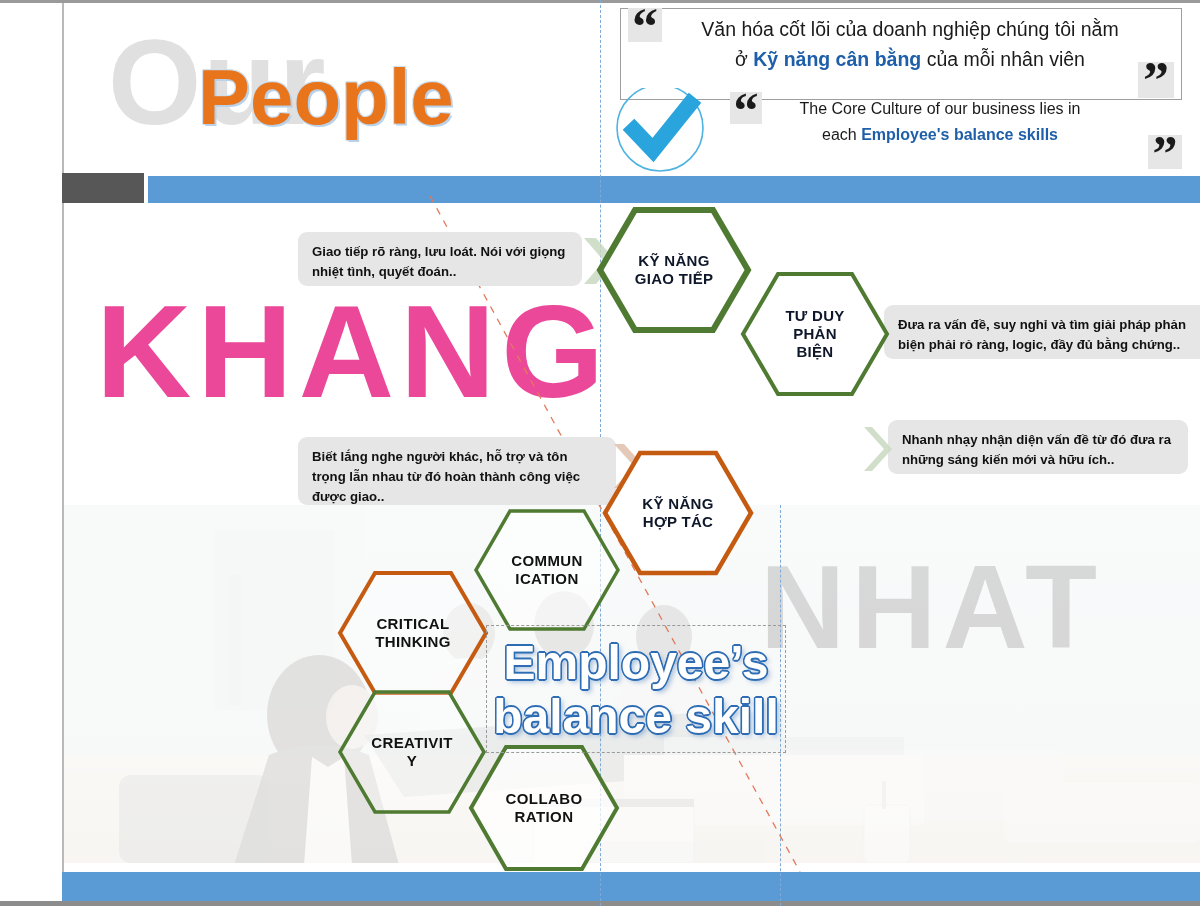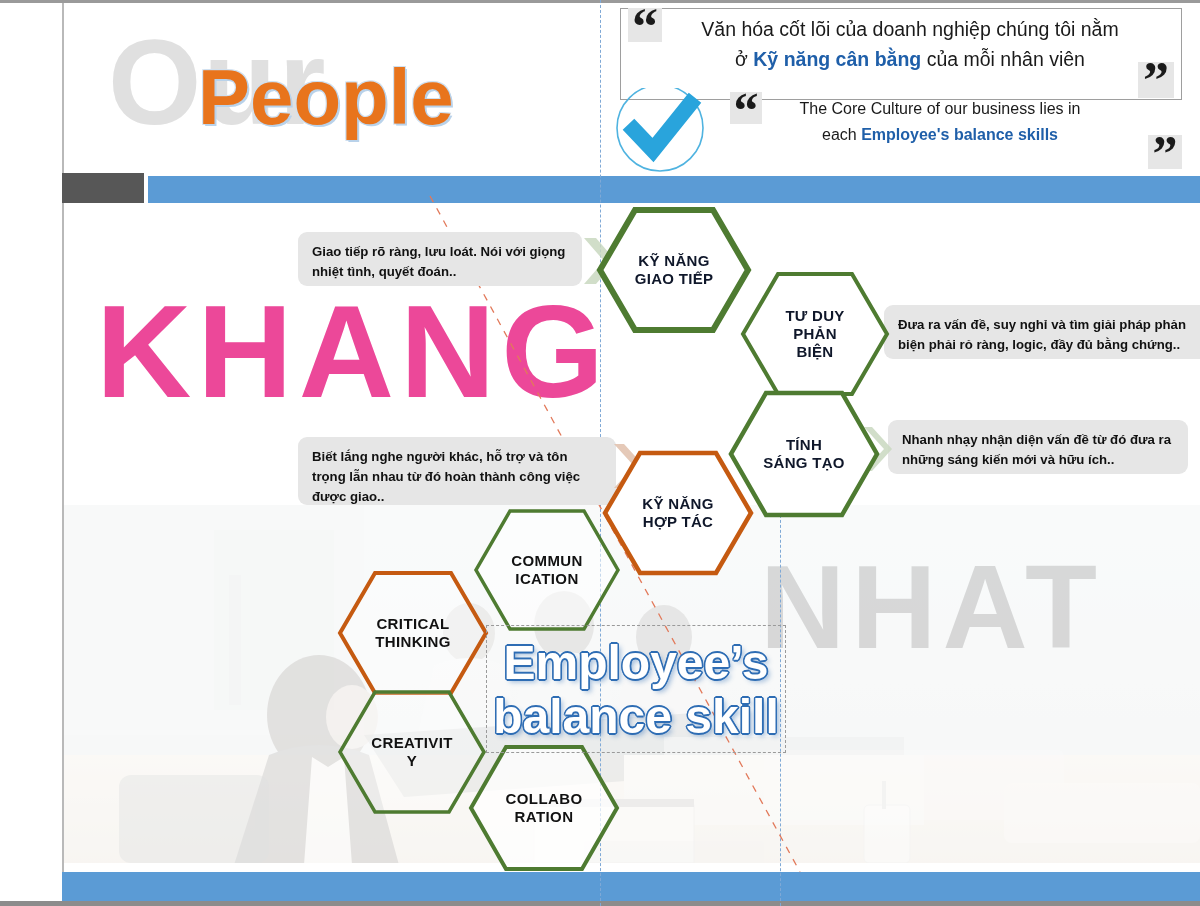--- a/index.html
+++ b/index.html
@@ -229,29 +229,20 @@
     <svg width="150" height="126" viewBox="0 0 150 126">
       <polygon points="38,3 112,3 147,63 112,123 38,123 3,63" fill="#ffffff" stroke="#4E7B31" stroke-width="4"></polygon>
     </svg>
     <div class="hexlabel">
       <span>TƯ DUY</span>
       <span>PHẢN</span>
       <span>BIỆN</span>
     </div>
   </div>
 
-  <div class="hexwrap hex-vi" style="left:728px;top:390px;width:152px;height:128px;">
-    <svg width="152" height="128" viewBox="0 0 152 128">
-      <polygon points="38,3 114,3 149,64 114,125 38,125 3,64" fill="#ffffff" stroke="#4E7B31" stroke-width="4.5"></polygon>
-    </svg>
-    <div class="hexlabel">
-      <span>TÍNH</span>
-      <span>SÁNG TẠO</span>
-    </div>
-  </div>
 
   <div class="hexwrap hex-vi" style="left:602px;top:450px;width:152px;height:126px;">
     <svg width="152" height="126" viewBox="0 0 152 126">
       <polygon points="38,3 114,3 149,63 114,123 38,123 3,63" fill="#ffffff" stroke="#C55A11" stroke-width="4.5"></polygon>
     </svg>
     <div class="hexlabel">
       <span>KỸ NĂNG</span>
       <span>HỢP TÁC</span>
     </div>
   </div>

